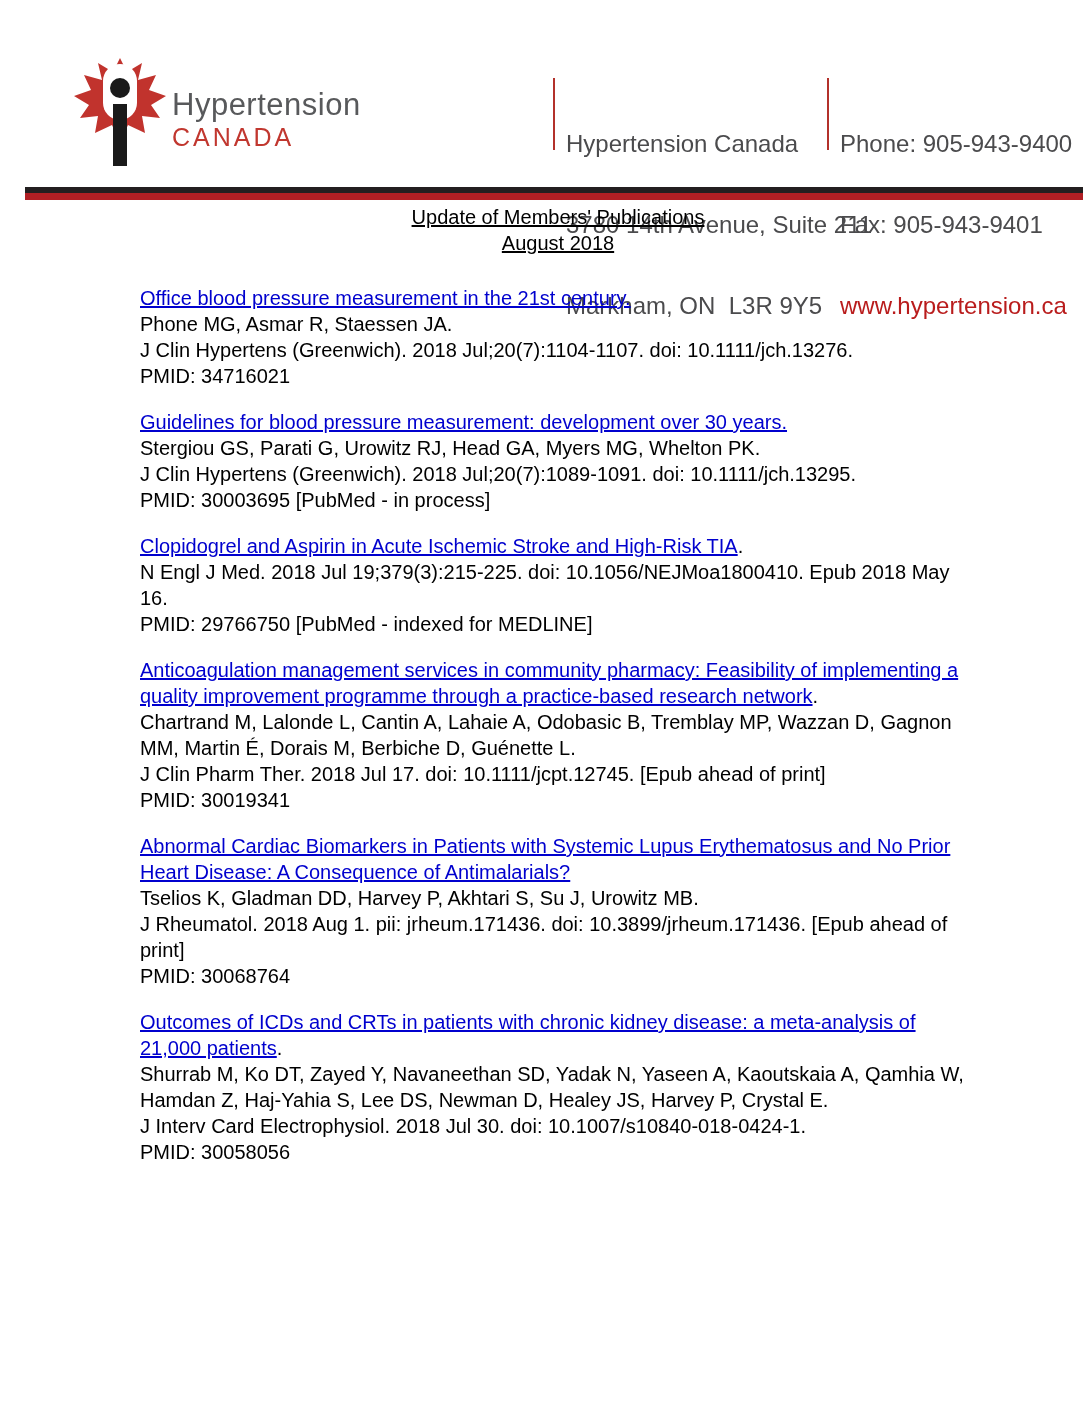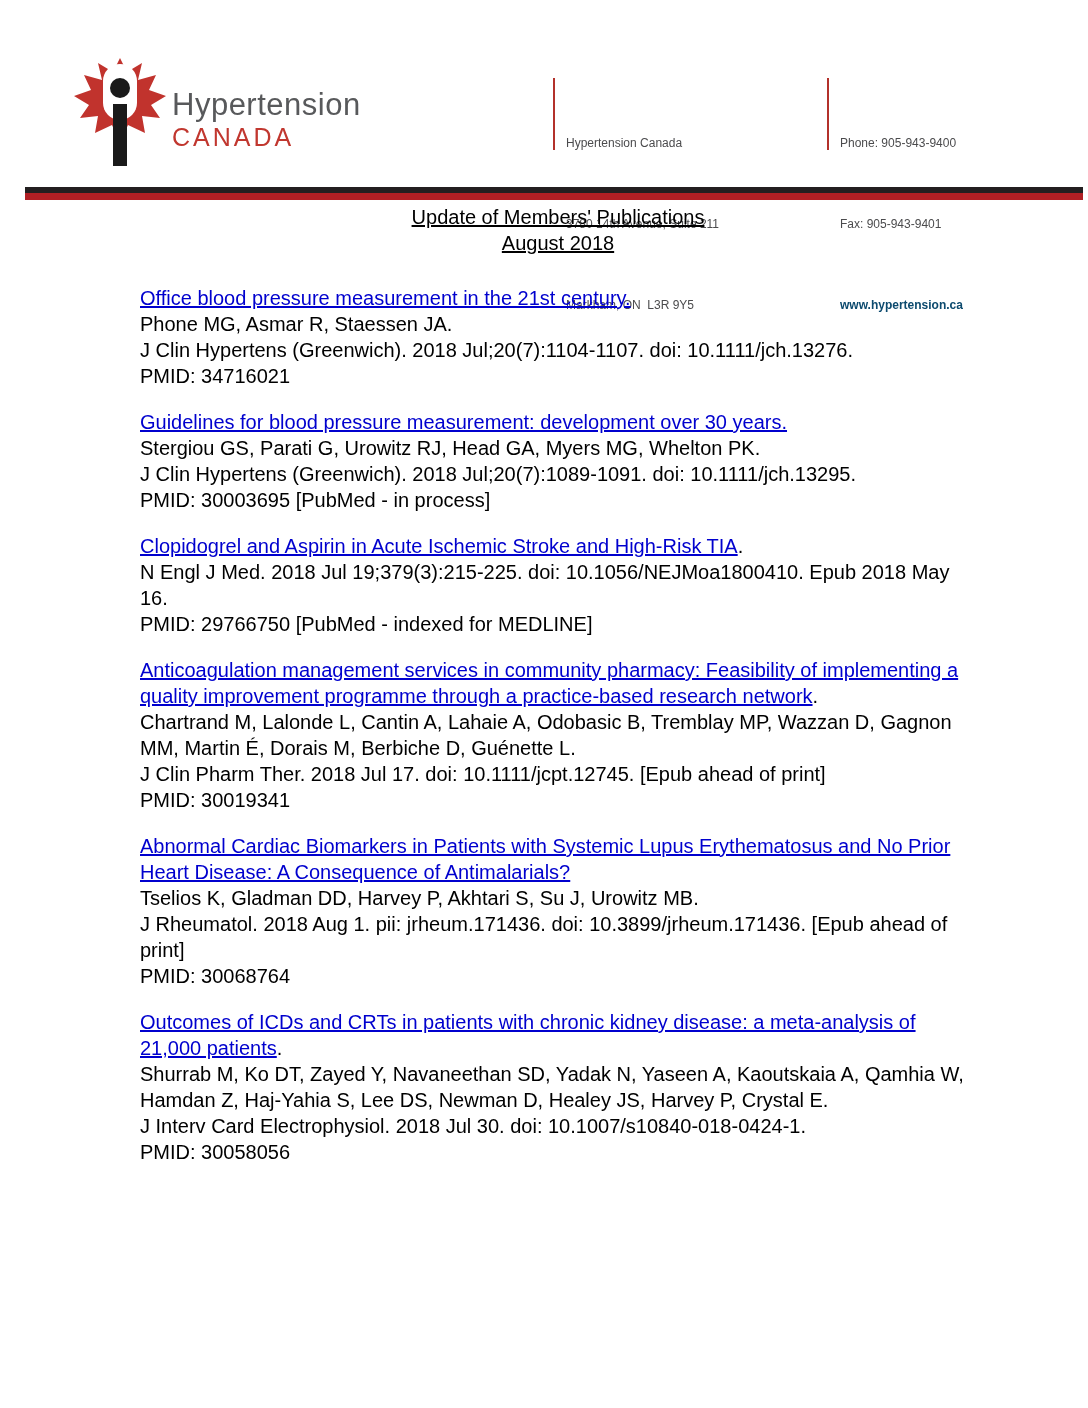--- a/index.html
+++ b/index.html
@@ -28,25 +28,25 @@
     line-height: 34px;
   }
   .brand-country {
     font-size: 25px;
     color: #c1372f;
     letter-spacing: 3px;
     line-height: 28px;
     margin-top: 1px;
   }
 
-  .contact-col { position: absolute; top: 76px; font-size: 12px; line-height: 27px;
+  .contact-col { position: absolute; top: 76px; font-size: 24px; line-height: 27px;
     color: #4b4b4d; white-space: pre-wrap; }
   .contact-address { left: 556px; }
   .contact-phones { left: 830px; }
-  .contact-website { font-weight: bold; color: #0c4a6e; }
+  .contact-website { font-weight: normal; color: #b91c1c; }
 
   .contact-divider {
     position: absolute; top: 78px; width: 2px; height: 72px; background: #b3312b;
   }
   .contact-divider.first { left: 543px; }
   .contact-divider.second { left: 817px; }
 
   
   .rule {
     position: absolute; top: 187px; left: 15px; right: 15px; height: 13px;

